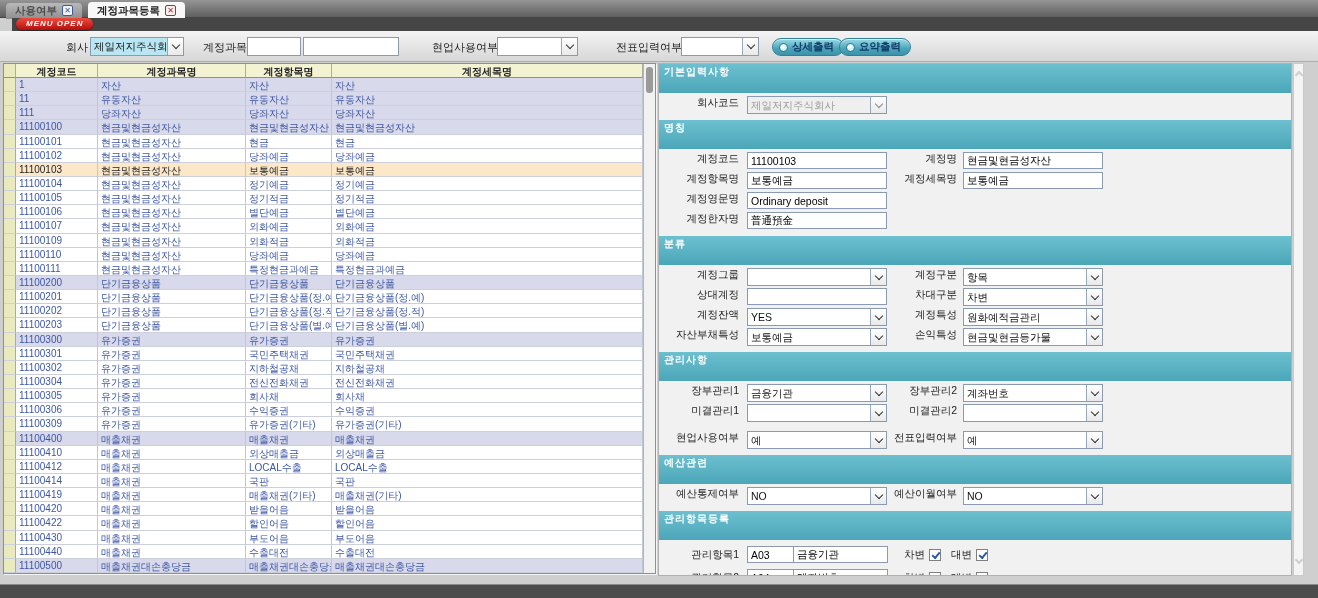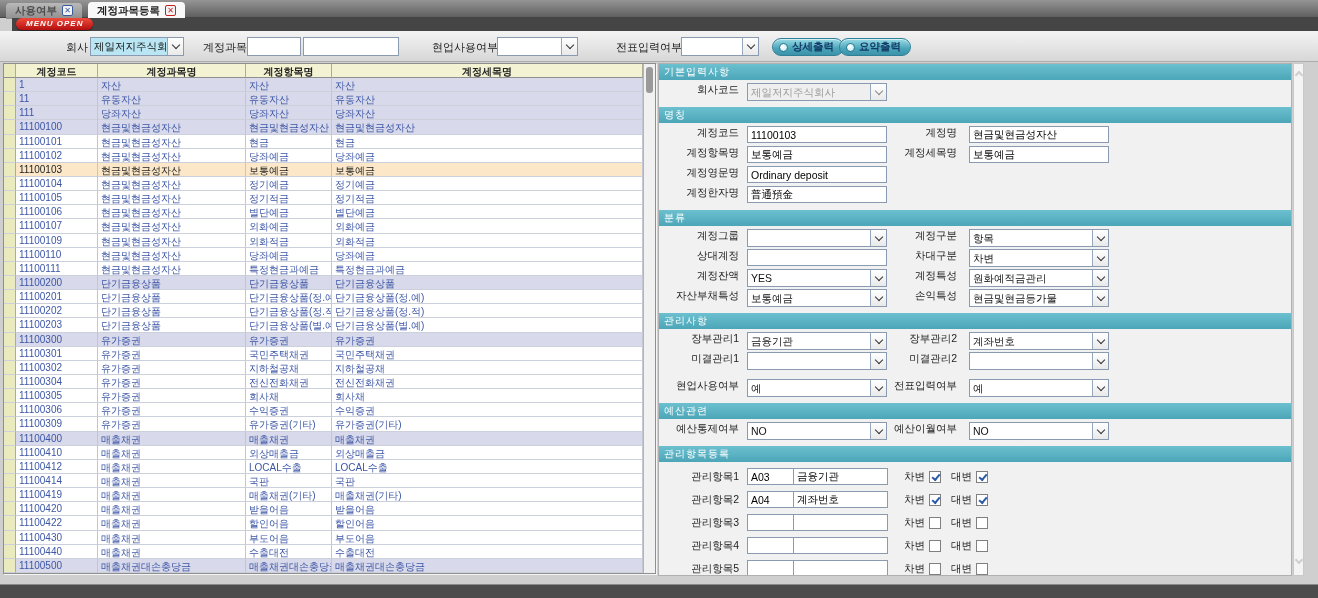--- a/index.html
+++ b/index.html
@@ -100,27 +100,27 @@
   .vthumb {
     position:absolute; left:2px; top:3px; width:7px; height:26px;
     background:#9a9a9a; border-radius:3px; cursor:pointer;
   }
   
   .panel {
     position:absolute; left:658px; top:63px; width:634px; height:513px;
     background:#f1f1f1; border:1px solid #b0b0b0; overflow:hidden;
   }
   .sec-header {
-    height:16px; background:linear-gradient(#6cc0cf,#4ba6b8); color:#fff;
-    font-size:10px; font-weight:normal; padding:1px 0 0 5px; letter-spacing:1px;
+    height:29px; background:linear-gradient(#6cc0cf,#4ba6b8); color:#fff;
+    font-size:10px; font-weight:bold; padding:1px 0 0 5px; letter-spacing:1px;
   }
   .sec-body { padding:3px 0 4px 0; }
   .frow { display:flex; align-items:flex-start; height:20px; }
   .flabel  { width:80px; text-align:right; margin-right:8px; color:#222; font-size:10.5px; white-space:nowrap; }
-  .flabel2 { width:70px; text-align:right; margin:0 12px 0 0;  color:#222; font-size:10.5px; white-space:nowrap; }
+  .flabel2 { width:70px; text-align:right; margin:0 6px 0 0;  color:#222; font-size:10.5px; white-space:nowrap; }
   .finput {
     width:140px; height:17px; border:1px solid #8a9ab0; background:#fff;
     font-family:inherit; font-size:10.5px; padding:0 3px;
   }
   .fcombo { width:140px; height:18px; }
   .mrow { display:flex; align-items:center; height:23px; }
   .mcode { width:46px; height:17px; border:1px solid #8a9ab0; border-right:none; background:#fff; font-family:inherit; font-size:10.5px; padding:7px 3px; }
   .mname { width:95px; height:17px; border:1px solid #8a9ab0; background:#fff; font-family:inherit; font-size:10.5px; padding:0 3px; }
   .dc-label { font-size:10.5px; color:#222; margin:0 4px 0 16px; }
   .dc-label.second { margin-left:10px; }

